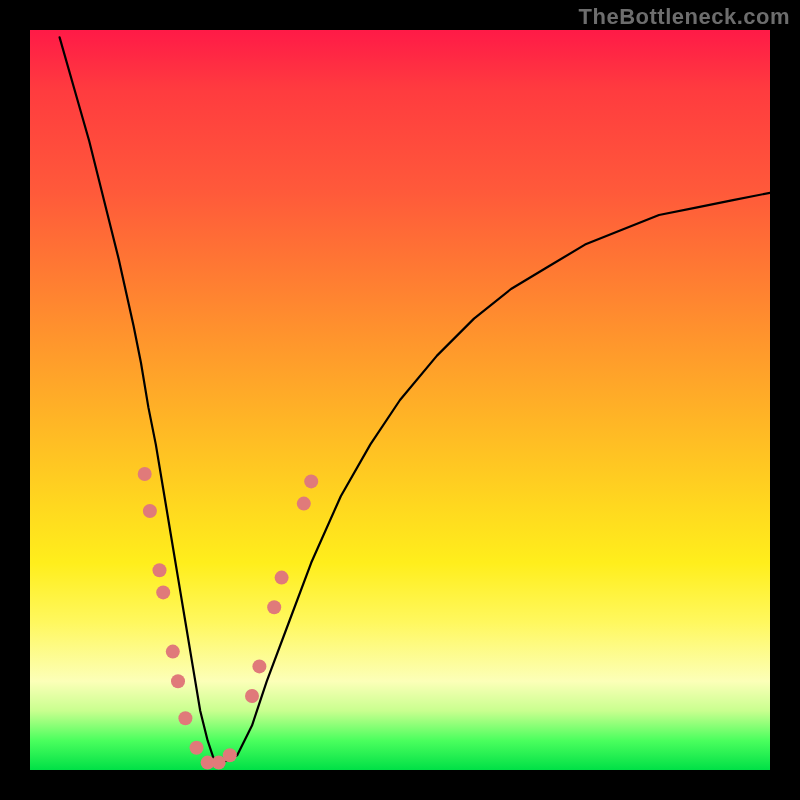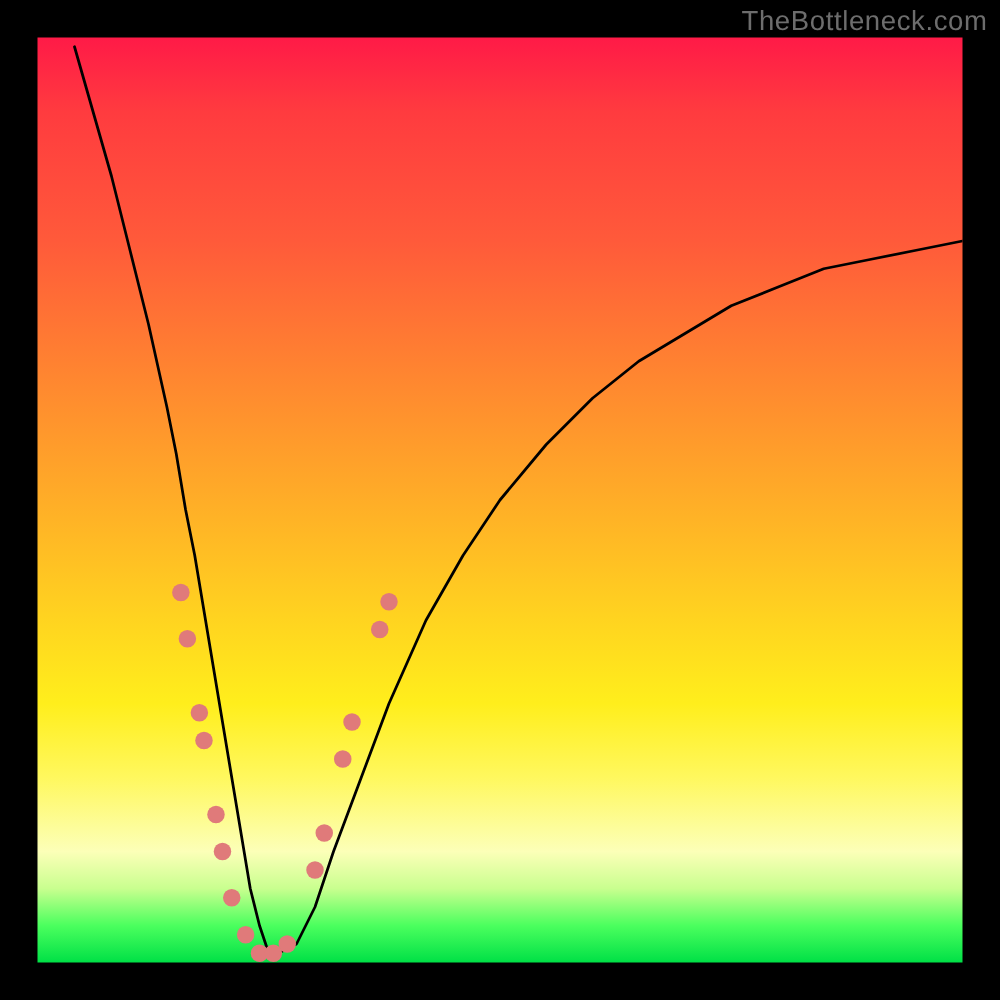--- a/index.html
+++ b/index.html
@@ -49,20 +49,21 @@
   }
   #watermark {
     position: absolute;
     top: 4px;
     right: 10px;
     font-family: Arial, Helvetica, sans-serif;
     font-size: 22px;
     color: #6d6d6d;
     letter-spacing: 0.5px;
     user-select: none;
+    font-weight: bold;
   }
 </style>
 </head>
 <body>
 
 <div id="stage">
   <div id="plot">
     <svg id="curve-svg" viewBox="0 0 740 740" preserveAspectRatio="none">
       <path id="curve-path" fill="none" stroke-width="2.2" stroke-linecap="round" stroke-linejoin="round" d="M29.6 7.4 L44.4 59.2 L59.2 111.0 L74.0 170.2 L88.8 229.4 L103.6 296.0 L111.0 333.0 L118.4 377.4 L125.8 414.4 L133.2 458.8 L140.6 503.2 L148.0 547.6 L155.4 592.0 L162.8 636.4 L170.2 680.8 L177.6 710.4 L185.0 732.6 L192.4 732.6 L207.2 725.2 L222.0 695.6 L236.8 651.2 L259.0 592.0 L281.2 532.8 L310.8 466.2 L340.4 414.4 L370.0 370.0 L407.0 325.6 L444.0 288.6 L481.0 259.0 L518.0 236.8 L555.0 214.6 L592.0 199.8 L629.0 185.0 L666.0 177.6 L703.0 170.2 L740.0 162.8" stroke="#000000"></path>
       <g id="marker-group">

